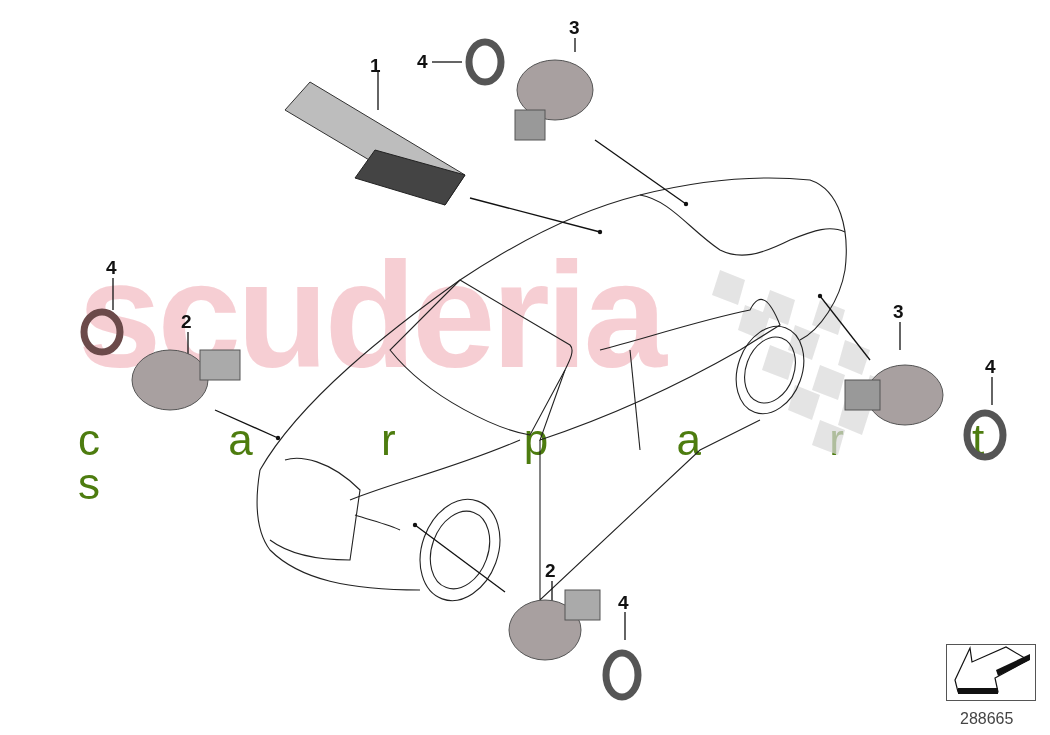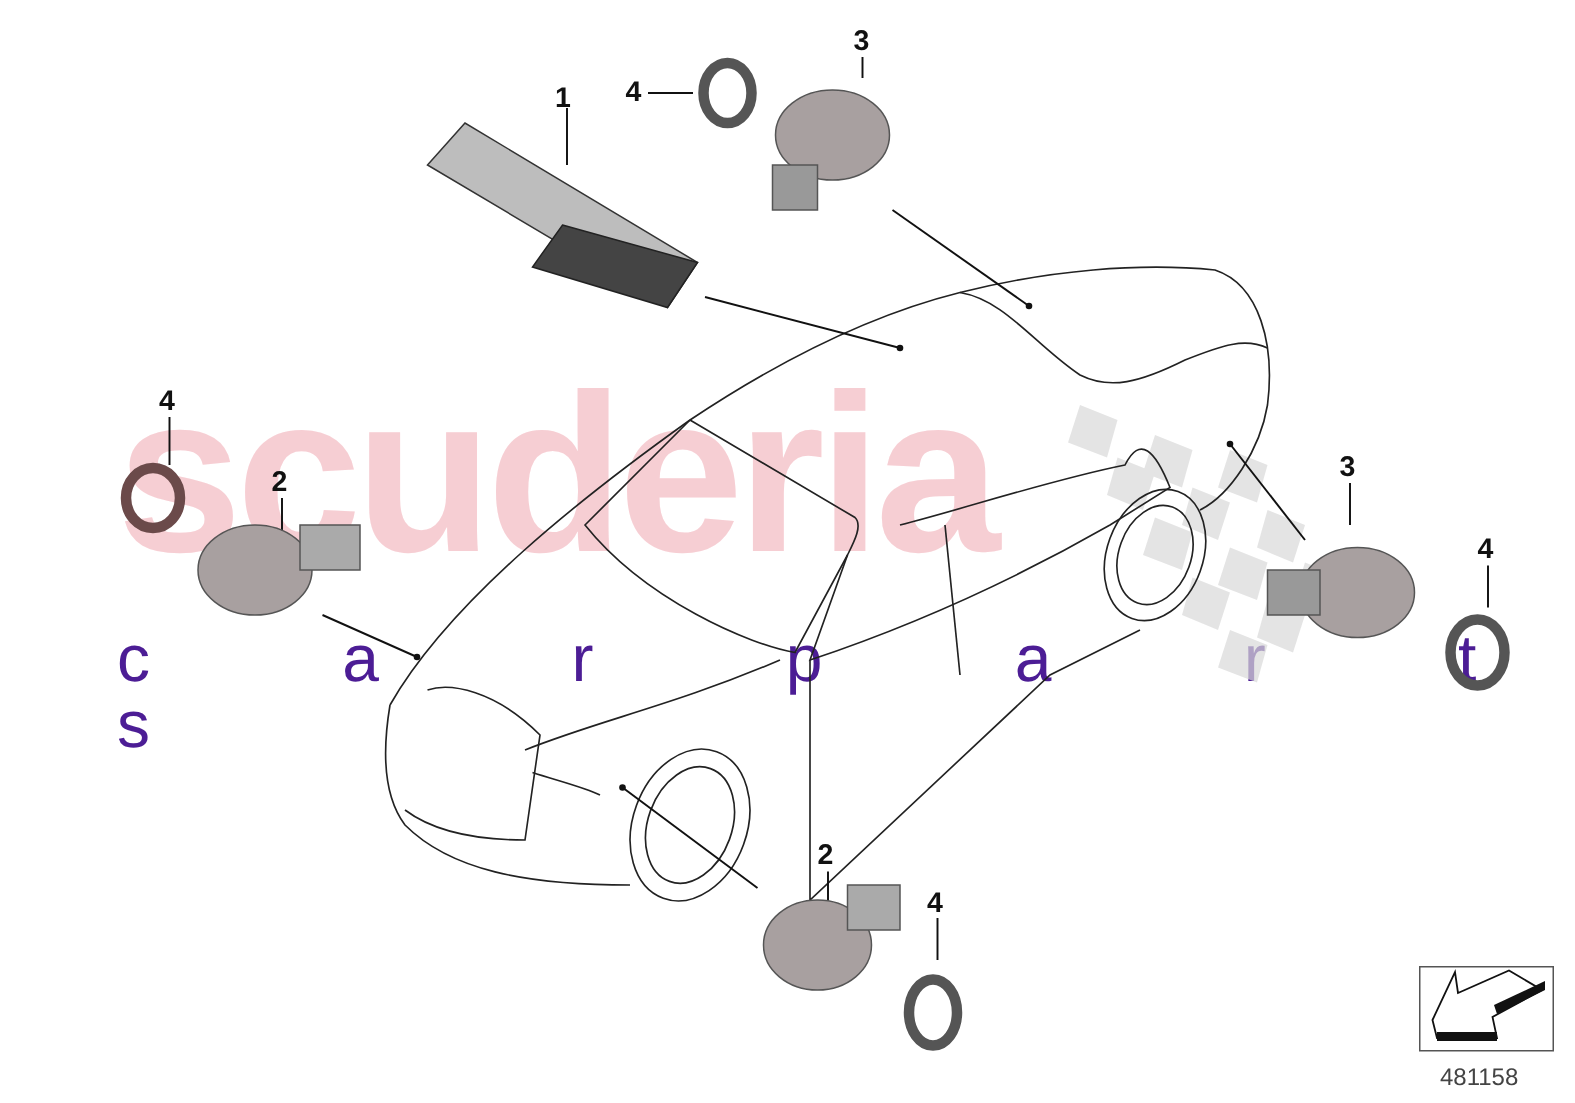--- a/index.html
+++ b/index.html
@@ -1,19 +1,19 @@
 <!DOCTYPE html>
 <html><head>
 <meta charset="utf-8">
 <style>
   html,body{margin:0;padding:0;background:#fff;}
   #root{position:relative;width:1050px;height:735px;overflow:hidden;background:#fff;font-family:"Liberation Sans",sans-serif;}
   svg{position:absolute;left:0;top:0;}
   .wm-big{position:absolute;left:78px;top:240px;font-size:150px;font-weight:bold;color:#f6c9cf;letter-spacing:-4px;line-height:1;opacity:0.9;}
-  .wm-small{position:absolute;left:78px;top:418px;font-size:44px;color:#4c1d95;letter-spacing:58px;line-height:1;}
+  .wm-small{position:absolute;left:78px;top:418px;font-size:44px;color:#4d7c0f;letter-spacing:58px;line-height:1;}
   .callout{position:absolute;font-size:19px;font-weight:bold;color:#111;line-height:1;}
   .ref-box{position:absolute;left:946px;top:644px;width:88px;height:55px;border:1.5px solid #555;}
   .ref-num{position:absolute;left:960px;top:710px;font-size:16px;color:#444;}
 </style>
 </head>
 <body>
 
 <div id="root">
   <div class="wm-big">scuderia</div>
   <div class="wm-small">c a r p a r t s</div>
@@ -110,14 +110,14 @@
   <div class="callout" style="left:417px;top:52px">4</div>
   <div class="callout" style="left:569px;top:18px">3</div>
   <div class="callout" style="left:106px;top:258px">4</div>
   <div class="callout" style="left:181px;top:312px">2</div>
   <div class="callout" style="left:893px;top:302px">3</div>
   <div class="callout" style="left:985px;top:357px">4</div>
   <div class="callout" style="left:545px;top:561px">2</div>
   <div class="callout" style="left:618px;top:593px">4</div>
 
   <div class="ref-box"></div>
-  <div class="ref-num">481158</div>
+  <div class="ref-num">288665</div>
 </div>
 
 </body></html>

